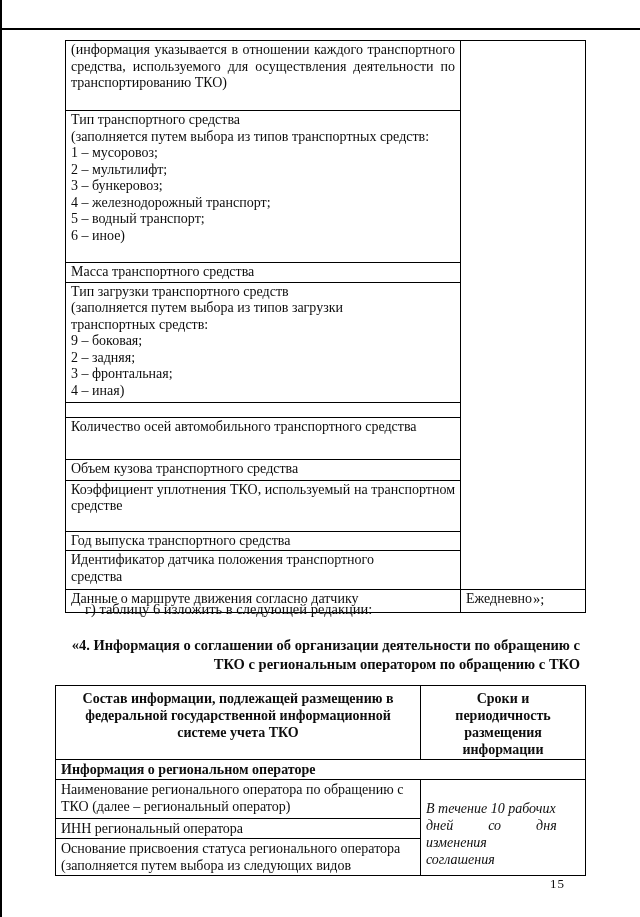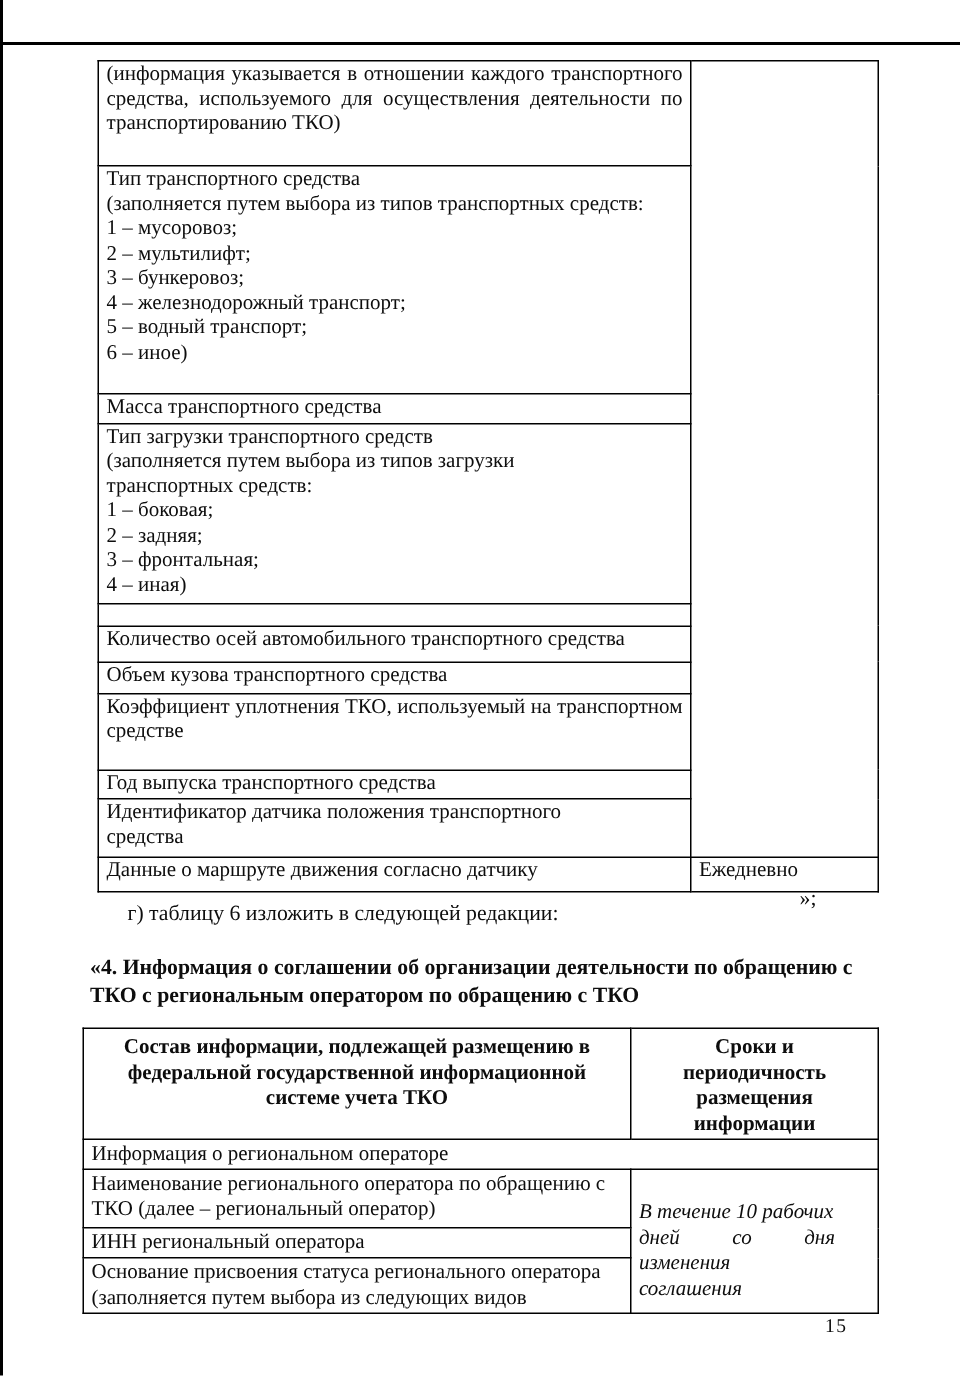--- a/index.html
+++ b/index.html
@@ -28,28 +28,28 @@
   .t1 .col-main { width:395px; }
   .t1 .col-side { width:125px; }
 
   .t2 { left:55px; top:685px; width:530px;padding-left:11px; }
   .t2 .col-main { width:365px; }
   .t2 .col-side { width:165px; }
   .t2 td { line-height:17px; }
 
   .just { text-align:justify; }
   .hdr { text-align:center; font-weight:bold; line-height:16px; padding-top:4px; }
-  .section-bold { font-weight:normal; }
+  .section-bold { font-weight:bold; }
   .timing { padding-top:20px;font-style:italic; }
 
   .close-quote { position:absolute; top:591px; left:533px; font-size:14.5px; }
   .amendment { position:absolute; top:601px; left:85px; font-size:14.5px; }
   .heading {
     position:absolute; top:636px; left:60px; width:520px;
-    text-align:left; font-weight:bold; font-size:14.5px; line-height:19px;
+    text-align:right; font-weight:bold; font-size:14.5px; line-height:19px;
     white-space:pre-line;
   }
   .page-num { position:absolute; top:876px; left:550px; font-size:13px; letter-spacing:1px;text-align:center; }
 </style>
 </head>
 <body>
 
 <div class="artifact-top"></div>
 <div class="artifact-left"></div>
 
@@ -73,30 +73,30 @@
 5 – водный транспорт;
 6 – иное)</td>
     </tr>
     <tr>
       <td style="height:16px">Масса транспортного средства</td>
     </tr>
     <tr>
       <td style="height:120px">Тип загрузки транспортного средств
 (заполняется путем выбора из типов загрузки
 транспортных средств:
-1 – боковая;
+9 – боковая;
 2 – задняя;
 3 – фронтальная;
 4 – иная)</td>
     </tr>
     <tr>
       <td style="height:15px"></td>
     </tr>
     <tr>
-      <td style="height:24px">Количество осей автомобильного транспортного средства</td>
+      <td style="height:42px">Количество осей автомобильного транспортного средства</td>
     </tr>
     <tr>
       <td style="height:21px">Объем кузова транспортного средства</td>
     </tr>
     <tr>
       <td class="just" style="height:51px">Коэффициент уплотнения ТКО, используемый на транспортном средстве</td>
     </tr>
     <tr>
       <td style="height:19px">Год выпуска транспортного средства</td>
     </tr>

